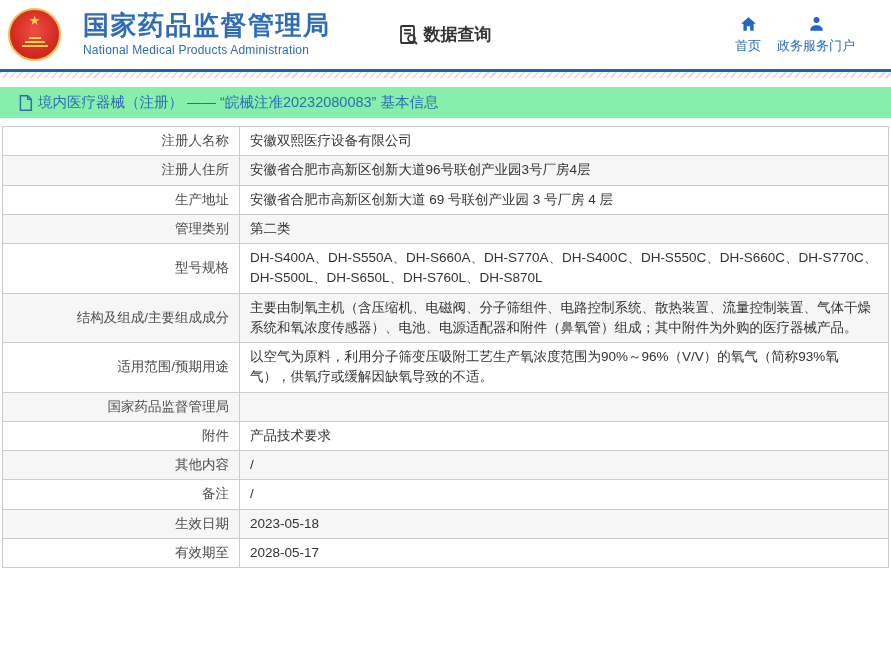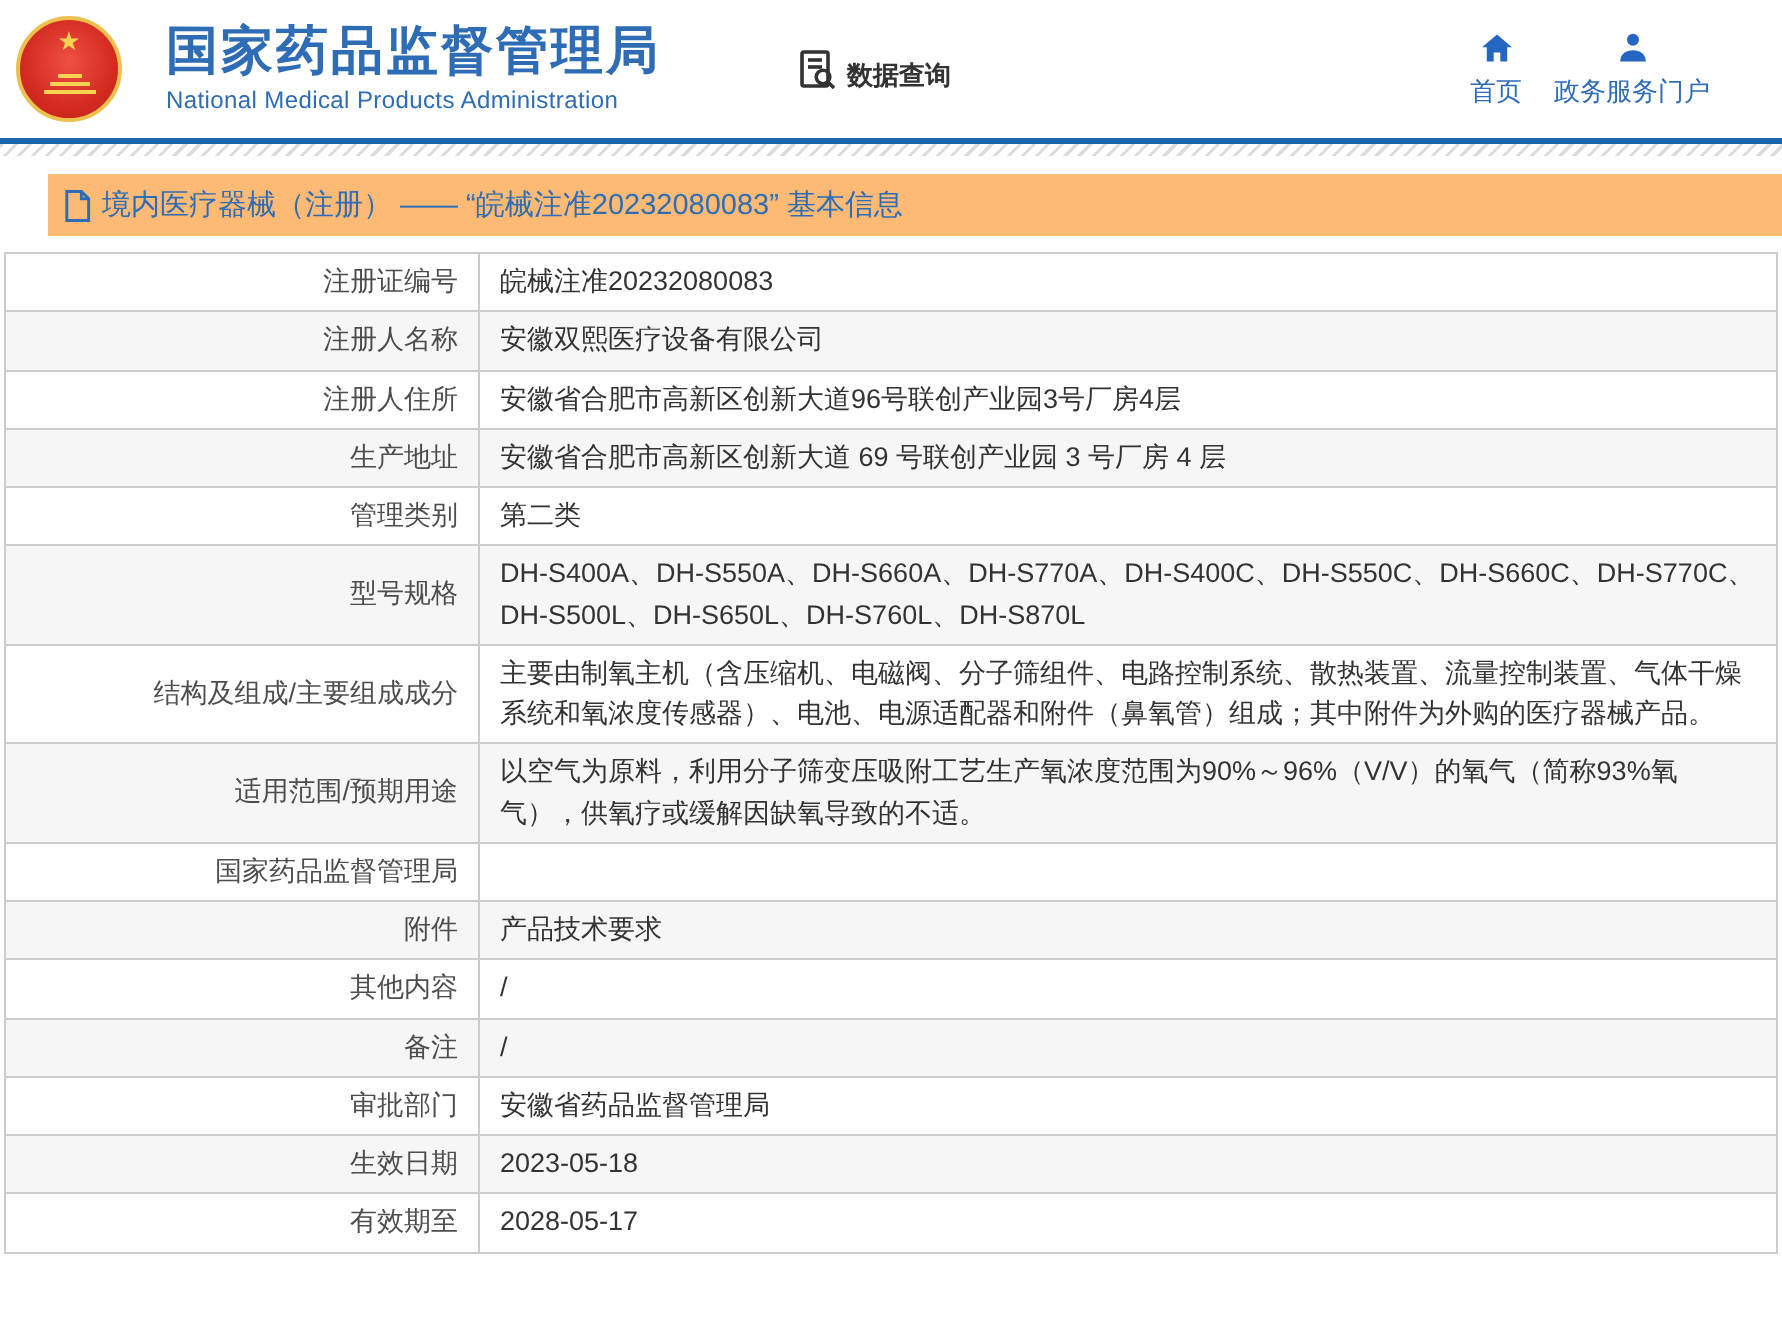--- a/index.html
+++ b/index.html
@@ -21,34 +21,34 @@
   .emblem .star { position:absolute; top:4px; left:50%; transform:translateX(-50%); color:#f6d253; font-size:13px; line-height:1; }
   .emblem .gate { position:absolute; bottom:10px; left:50%; transform:translateX(-50%); width:26px; }
   .emblem .gate i { display:block; background:#f6d253; height:2px; margin:2px auto; }
   .emblem .gate i:nth-child(1){ width:12px; }
   .emblem .gate i:nth-child(2){ width:20px; }
   .emblem .gate i:nth-child(3){ width:26px; }
   .brand { margin-left:22px; }
   .brand-cn { font-size:26px; font-weight:bold; color:#2e6cb5; letter-spacing:1.5px; line-height:1.05; }
   .brand-en { font-size:12px; color:#2e6cb5; margin-top:3px; letter-spacing:.2px; }
 
-  .data-query { display:flex; align-items:flex-end; gap:3px; margin-left:66px; color:#333; font-size:13px; font-weight:bold; cursor:pointer; }
+  .data-query { display:flex; align-items:center; gap:3px; margin-left:66px; color:#333; font-size:17px; font-weight:bold; cursor:pointer; }
 
   .nav { margin-left:auto; display:flex; gap:16px; padding-right:26px; }
   .nav-item { display:flex; flex-direction:column; align-items:center; gap:4px; color:#2e6cb5; font-size:13px; cursor:pointer; }
 
   
   .sep-line { height:3px; background:#1a66ad; }
   .sep-hatch { height:6px; background:repeating-linear-gradient(135deg,#dcdcdc 0 1.5px,transparent 1.5px 5px); }
 
   
   .breadcrumb {
-    margin-top:9px; background:#fdba74; height:31px;
-    display:flex; align-items:center; gap:5px; padding:0 7px;
-    color:#2e6cb5; font-size:14.5px;margin-left:24px;
+    margin-top:9px; background:#86efac; height:31px;
+    display:flex; align-items:center; gap:5px; padding:0 18px;
+    color:#2e6cb5; font-size:14.5px;
   }
 
   
   .table-wrap { margin:8px 2px 0 2px; }
   table.info { border-collapse:collapse; width:100%; font-size:13.5px; table-layout:fixed; }
   table.info td { border:1px solid #ccc; padding:4px 10px; line-height:1.5; vertical-align:middle; word-break:break-all; }
   td.lbl { width:237px; text-align:right; color:#4d4d4d; padding-right:11px; }
   td.val { color:#333; }
   table.info tr:nth-child(even) { background:#f6f6f6; }
   table.info tr:nth-child(odd)  { background:#fff; }
@@ -116,24 +116,20 @@
       <path d="M13 1v5h5"></path>
     </svg>
   </span>
   <span>境内医疗器械（注册） —— “皖械注准20232080083” 基本信息</span>
 </div>
 
 <div class="table-wrap">
   <table class="info">
     <tbody>
       <tr>
-          <td class="lbl">注册证编号</td>
-          <td class="val">皖械注准20232080083</td>
-        </tr>
-      <tr>
           <td class="lbl">注册人名称</td>
           <td class="val">安徽双熙医疗设备有限公司</td>
         </tr>
       <tr>
           <td class="lbl">注册人住所</td>
           <td class="val">安徽省合肥市高新区创新大道96号联创产业园3号厂房4层</td>
         </tr>
       <tr>
           <td class="lbl">生产地址</td>
           <td class="val">安徽省合肥市高新区创新大道 69 号联创产业园 3 号厂房 4 层</td>
@@ -164,24 +160,20 @@
         </tr>
       <tr>
           <td class="lbl">其他内容</td>
           <td class="val">/</td>
         </tr>
       <tr>
           <td class="lbl">备注</td>
           <td class="val">/</td>
         </tr>
       <tr>
-          <td class="lbl">审批部门</td>
-          <td class="val">安徽省药品监督管理局</td>
-        </tr>
-      <tr>
           <td class="lbl">生效日期</td>
           <td class="val">2023-05-18</td>
         </tr>
       <tr>
           <td class="lbl">有效期至</td>
           <td class="val">2028-05-17</td>
         </tr>
 
     </tbody>
   </table>

